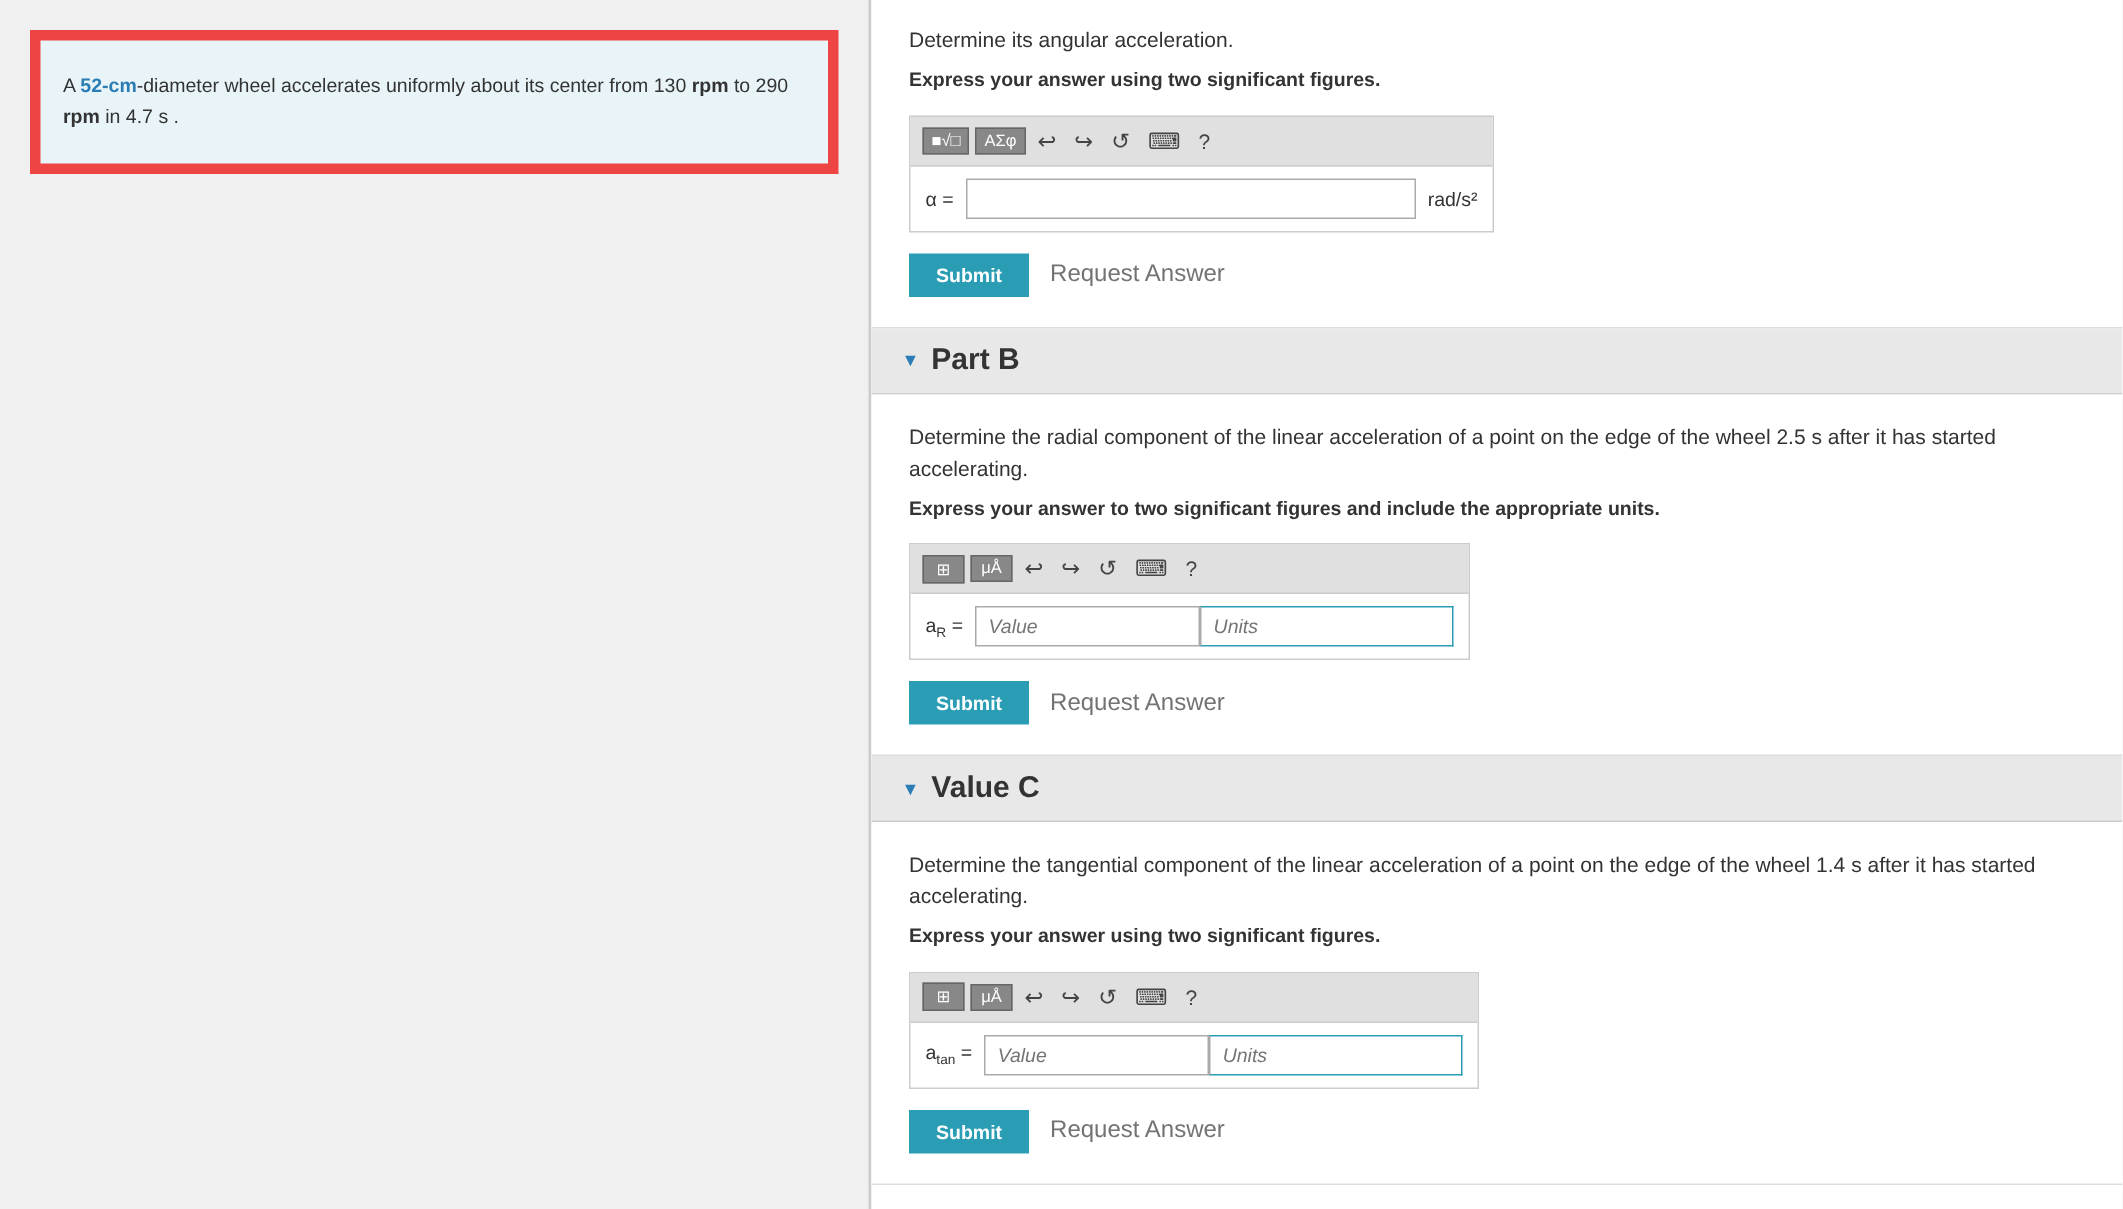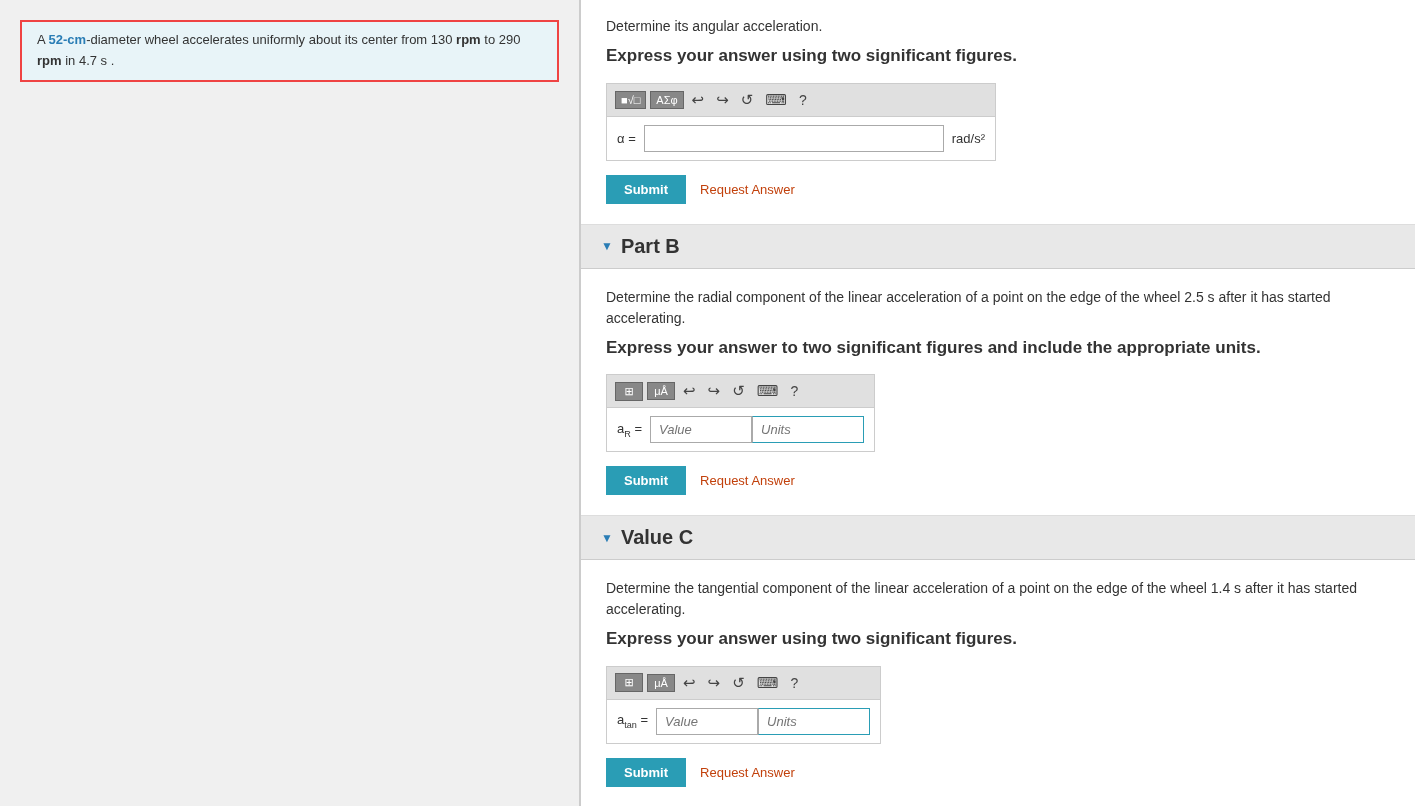--- a/index.html
+++ b/index.html
@@ -14,22 +14,22 @@
     
     .left-panel {
       width: 580px;
       min-width: 580px;
       padding: 20px;
       background: #f0f0f0;
       border-right: 1px solid #ccc;
     }
     .problem-box {
       background: #e8f4f8;
-      border: 2px solid #ef4444;
-      padding: 8px 15px;
+      border: 7px solid #ef4444;
+      padding: 20px 15px;
       font-size: 13px;
       color: #333;
       line-height: 1.6;
     }
     .problem-box .highlight-cm { color: #2a7db5; font-weight: bold; }
     .problem-box .highlight-rpm { font-weight: bold; }
 
     
     .right-panel {
       flex: 1;
@@ -62,21 +62,21 @@
       background: #fff;
       border-bottom: 1px solid #ddd;
     }
     .question-text {
       font-size: 14px;
       color: #333;
       margin-bottom: 6px;
       line-height: 1.5;
     }
     .question-instruction {
-      font-size: 17px;
+      font-size: 13px;
       font-weight: bold;
       color: #333;
       margin-bottom: 14px;
       line-height: 1.5;
     }
 
     
     .answer-box {
       border: 1px solid #ccc;
       display: inline-block;
@@ -147,31 +147,31 @@
     .value-units-row {
       display: flex;
       align-items: stretch;
     }
     .value-input {
       border: 1px solid #aaa;
       padding: 5px 8px;
       font-size: 13px;
       color: #bbb;
       font-style: italic;
-      width: 102px;
+      width: 150px;
       outline: none;
     }
     .units-input {
       border: 1px solid #2a9db5;
       border-left: 1px solid #aaa;
       padding: 5px 8px;
       font-size: 13px;
       color: #bbb;
       font-style: italic;
-      width: 112px;
+      width: 169px;
       outline: none;
     }
 
     
     .submit-row {
       display: flex;
       align-items: center;
       gap: 14px;
       margin-top: 14px;
     }
@@ -179,22 +179,22 @@
       background: #2a9db5;
       color: #fff;
       border: none;
       padding: 7px 18px;
       font-size: 13px;
       cursor: pointer;
       font-weight: bold;
       text-align: center;
     }
     .request-answer-link {
-      color: #c2410c;
-      font-size: 13px;
+      color: #737373;
+      font-size: 16px;
       text-decoration: none;
       cursor: pointer;
       text-align: right;
     }
 
     
     .top-section {
       padding: 16px 25px 20px 25px;
       background: #fff;
       border-bottom: 1px solid #ddd;

